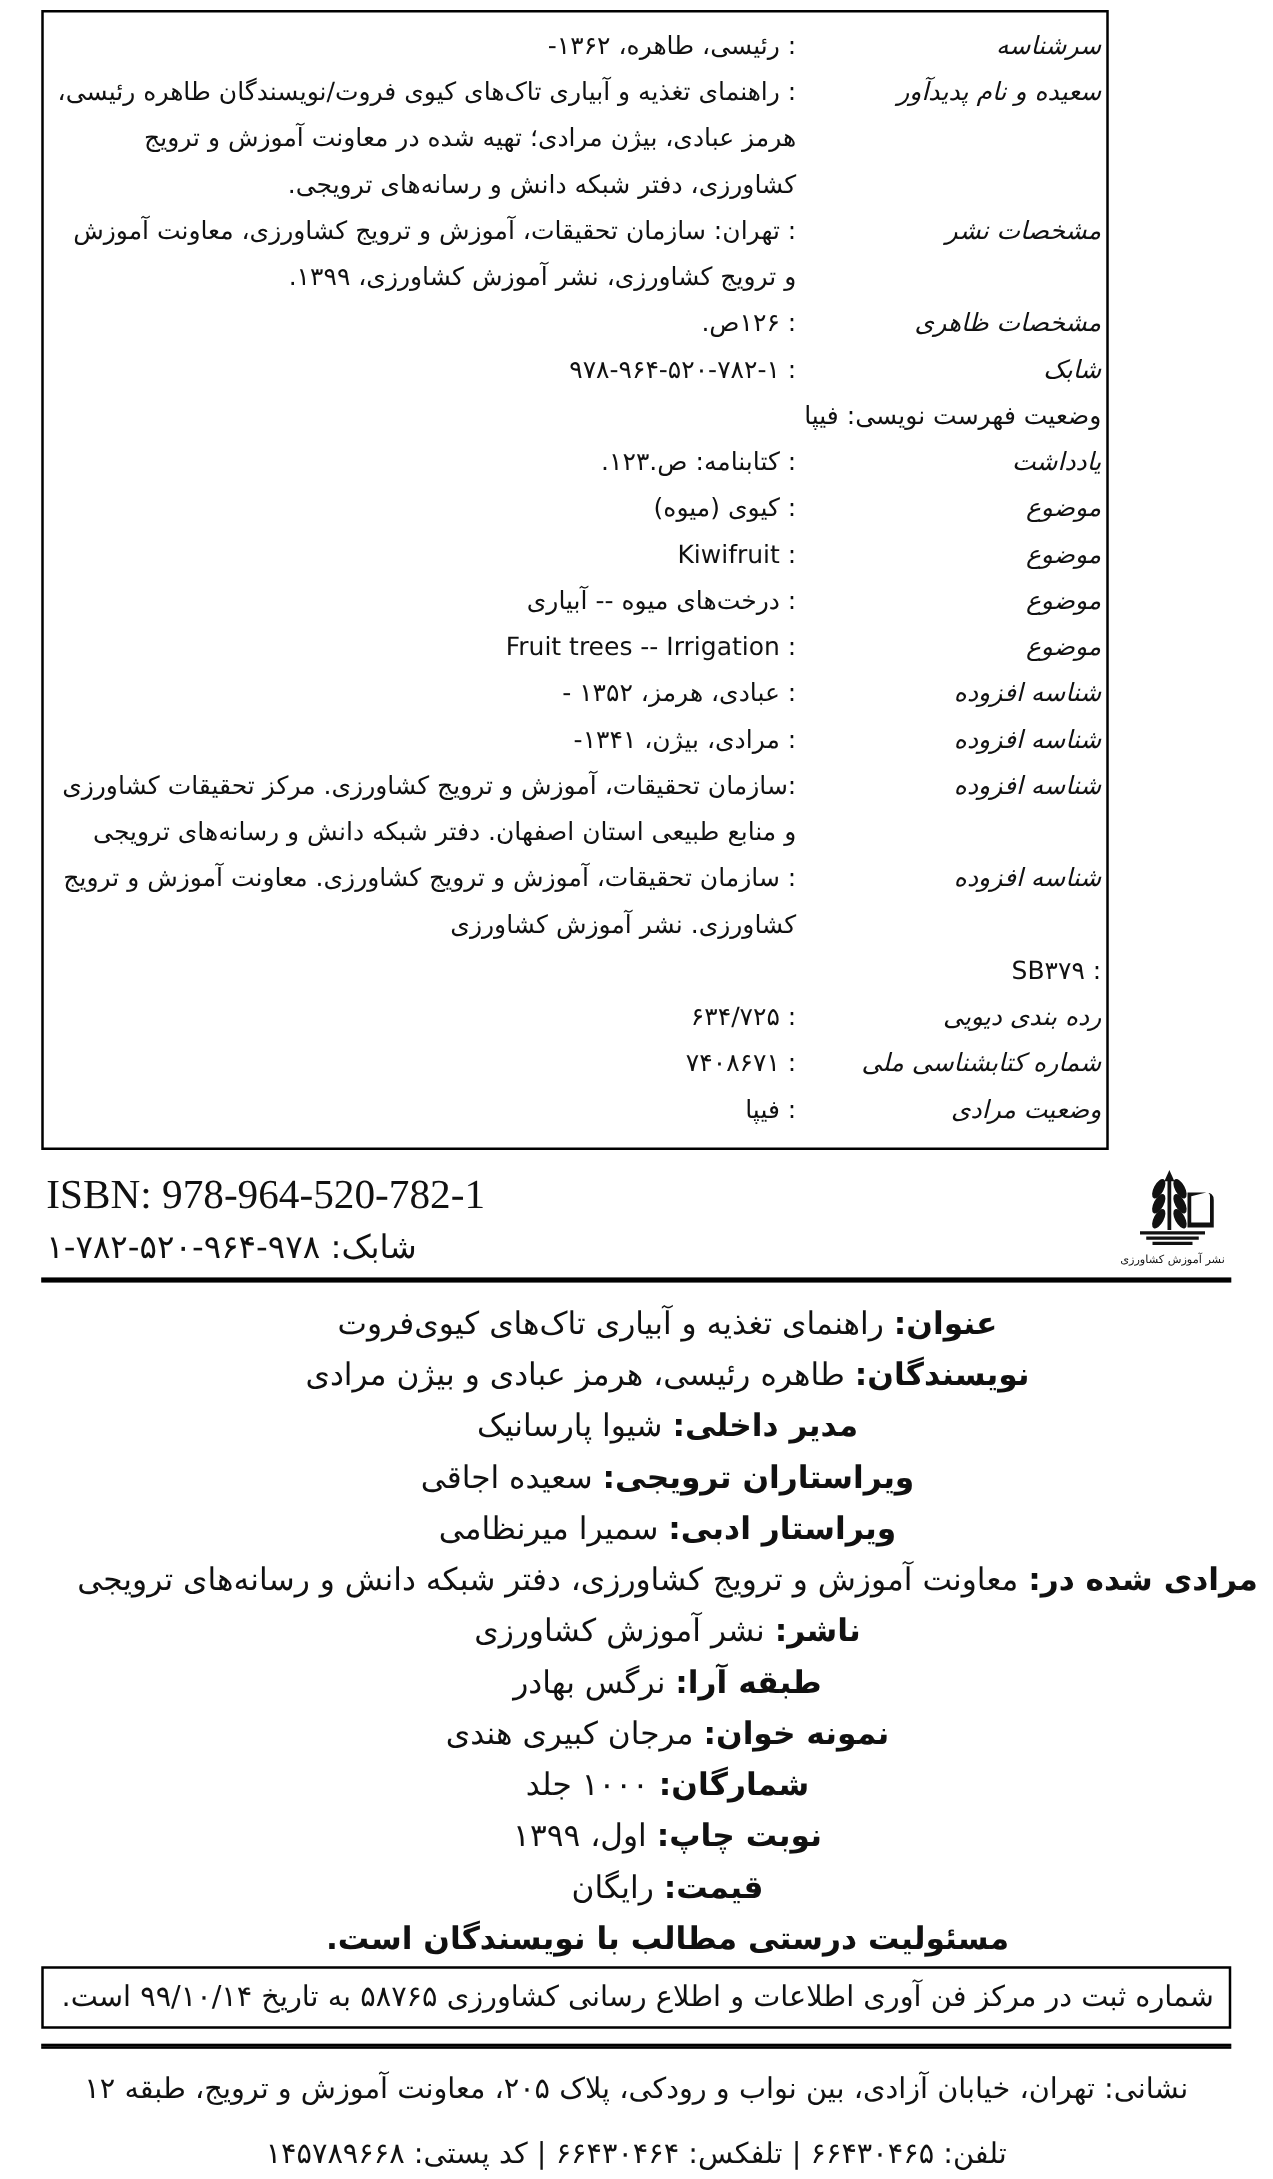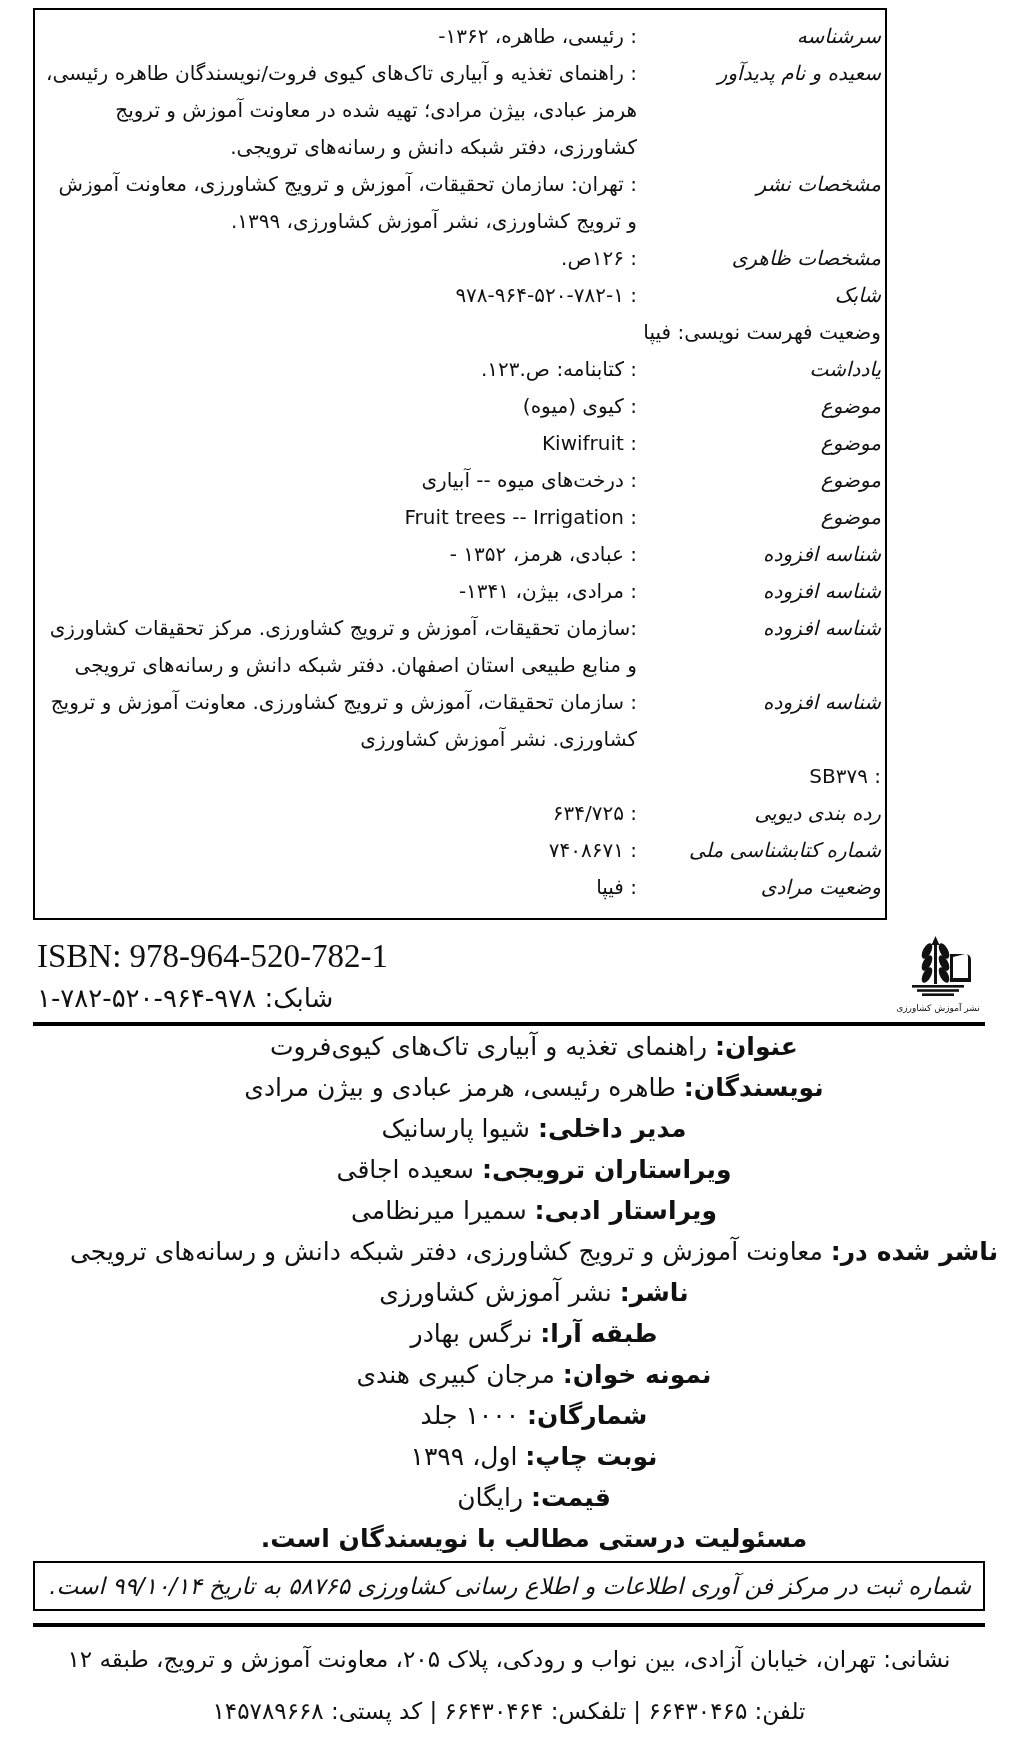--- a/index.html
+++ b/index.html
@@ -31,28 +31,28 @@
   .logo-caption { font-size:9px; line-height:12px; direction:rtl; white-space:nowrap; }
   
   .sep {
     margin-left:33px; width:952px; height:3px; background:#aaa;
     border-top:2px solid #000; border-bottom:2px solid #000;
   }
   .sep-1 { margin-top:4px; }
   .sep-2 { margin-top:12px; }
   
   .credits {
-    margin-top:0; direction:rtl; text-align:center; padding-left:50px;
+    margin-top:12px; direction:rtl; text-align:center; padding-left:50px;
     font-size:25px; line-height:41px;
   }
   .credit-label { font-weight:bold; }
   
   .reg-box {
     margin:2px 0 0 33px; width:952px; border:2px solid #000;
-    padding:8px 12px; direction:rtl; text-align:right; font-size:23px; line-height:30px;font-style:italic;
+    padding:8px 12px; direction:rtl; text-align:right; font-size:23px; line-height:30px;
   }
   
   .footer { margin-top:6px; direction:rtl; text-align:center; font-size:23px; line-height:52px; }
 </style>
 </head>
 <body>
 
 <div class="fipa-box">
   <div class="frow">
       <span class="flabel">سرشناسه</span>
@@ -159,21 +159,21 @@
 </div>
 
 <div class="sep sep-1"></div>
 
 <div class="credits">
   <div><span class="credit-label">عنوان:</span> <span>راهنمای تغذیه و آبیاری تاک‌های کیوی‌فروت</span></div>
   <div><span class="credit-label">نویسندگان:</span> <span>طاهره رئیسی، هرمز عبادی و بیژن مرادی</span></div>
   <div><span class="credit-label">مدیر داخلی:</span> <span>شیوا پارسانیک</span></div>
   <div><span class="credit-label">ویراستاران ترویجی:</span> <span>سعیده اجاقی</span></div>
   <div><span class="credit-label">ویراستار ادبی:</span> <span>سمیرا میرنظامی</span></div>
-  <div><span class="credit-label">ناشر شده در:</span> <span>معاونت آموزش و ترویج کشاورزی، دفتر شبکه دانش و رسانه‌های ترویجی</span></div>
+  <div><span class="credit-label">مرادی شده در:</span> <span>معاونت آموزش و ترویج کشاورزی، دفتر شبکه دانش و رسانه‌های ترویجی</span></div>
   <div><span class="credit-label">ناشر:</span> <span>نشر آموزش کشاورزی</span></div>
   <div><span class="credit-label">طبقه آرا:</span> <span>نرگس بهادر</span></div>
   <div><span class="credit-label">نمونه خوان:</span> <span>مرجان کبیری هندی</span></div>
   <div><span class="credit-label">شمارگان:</span> <span>۱۰۰۰ جلد</span></div>
   <div><span class="credit-label">نوبت چاپ:</span> <span>اول، ۱۳۹۹</span></div>
   <div><span class="credit-label">قیمت:</span> <span>رایگان</span></div>
   <div><span class="credit-label">مسئولیت درستی مطالب با نویسندگان است.</span></div>
 </div>
 
 <div class="reg-box">

